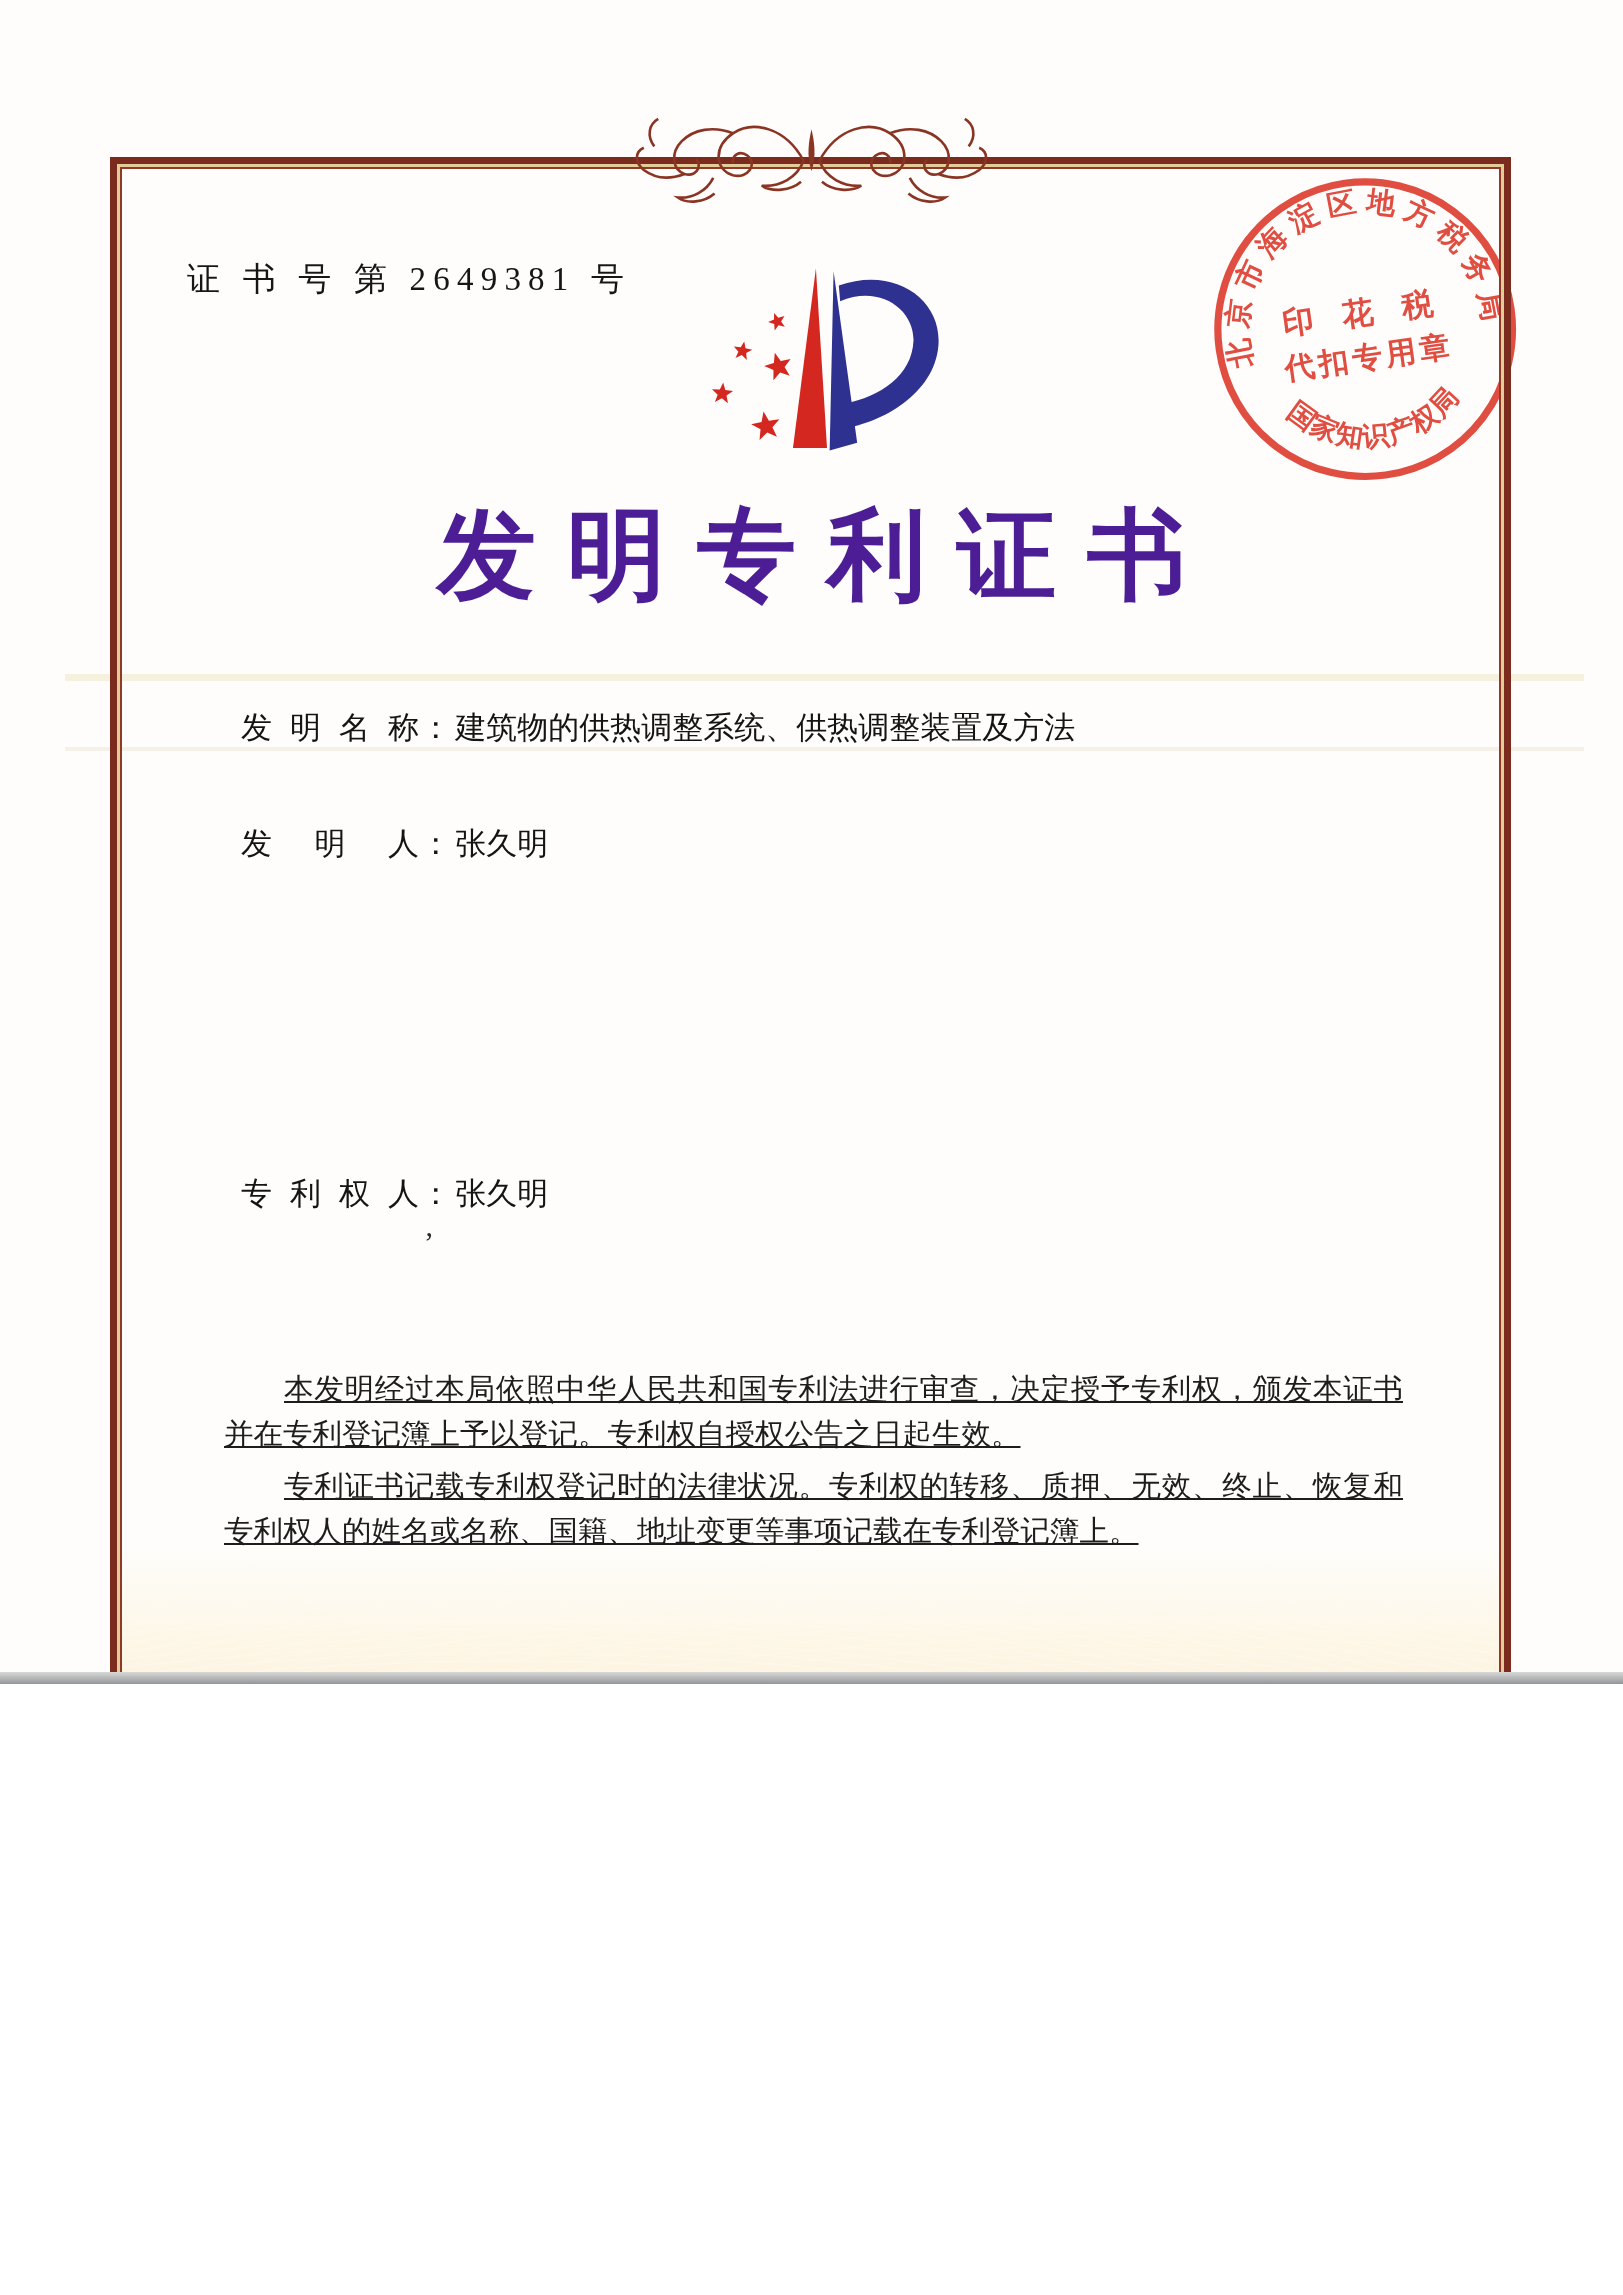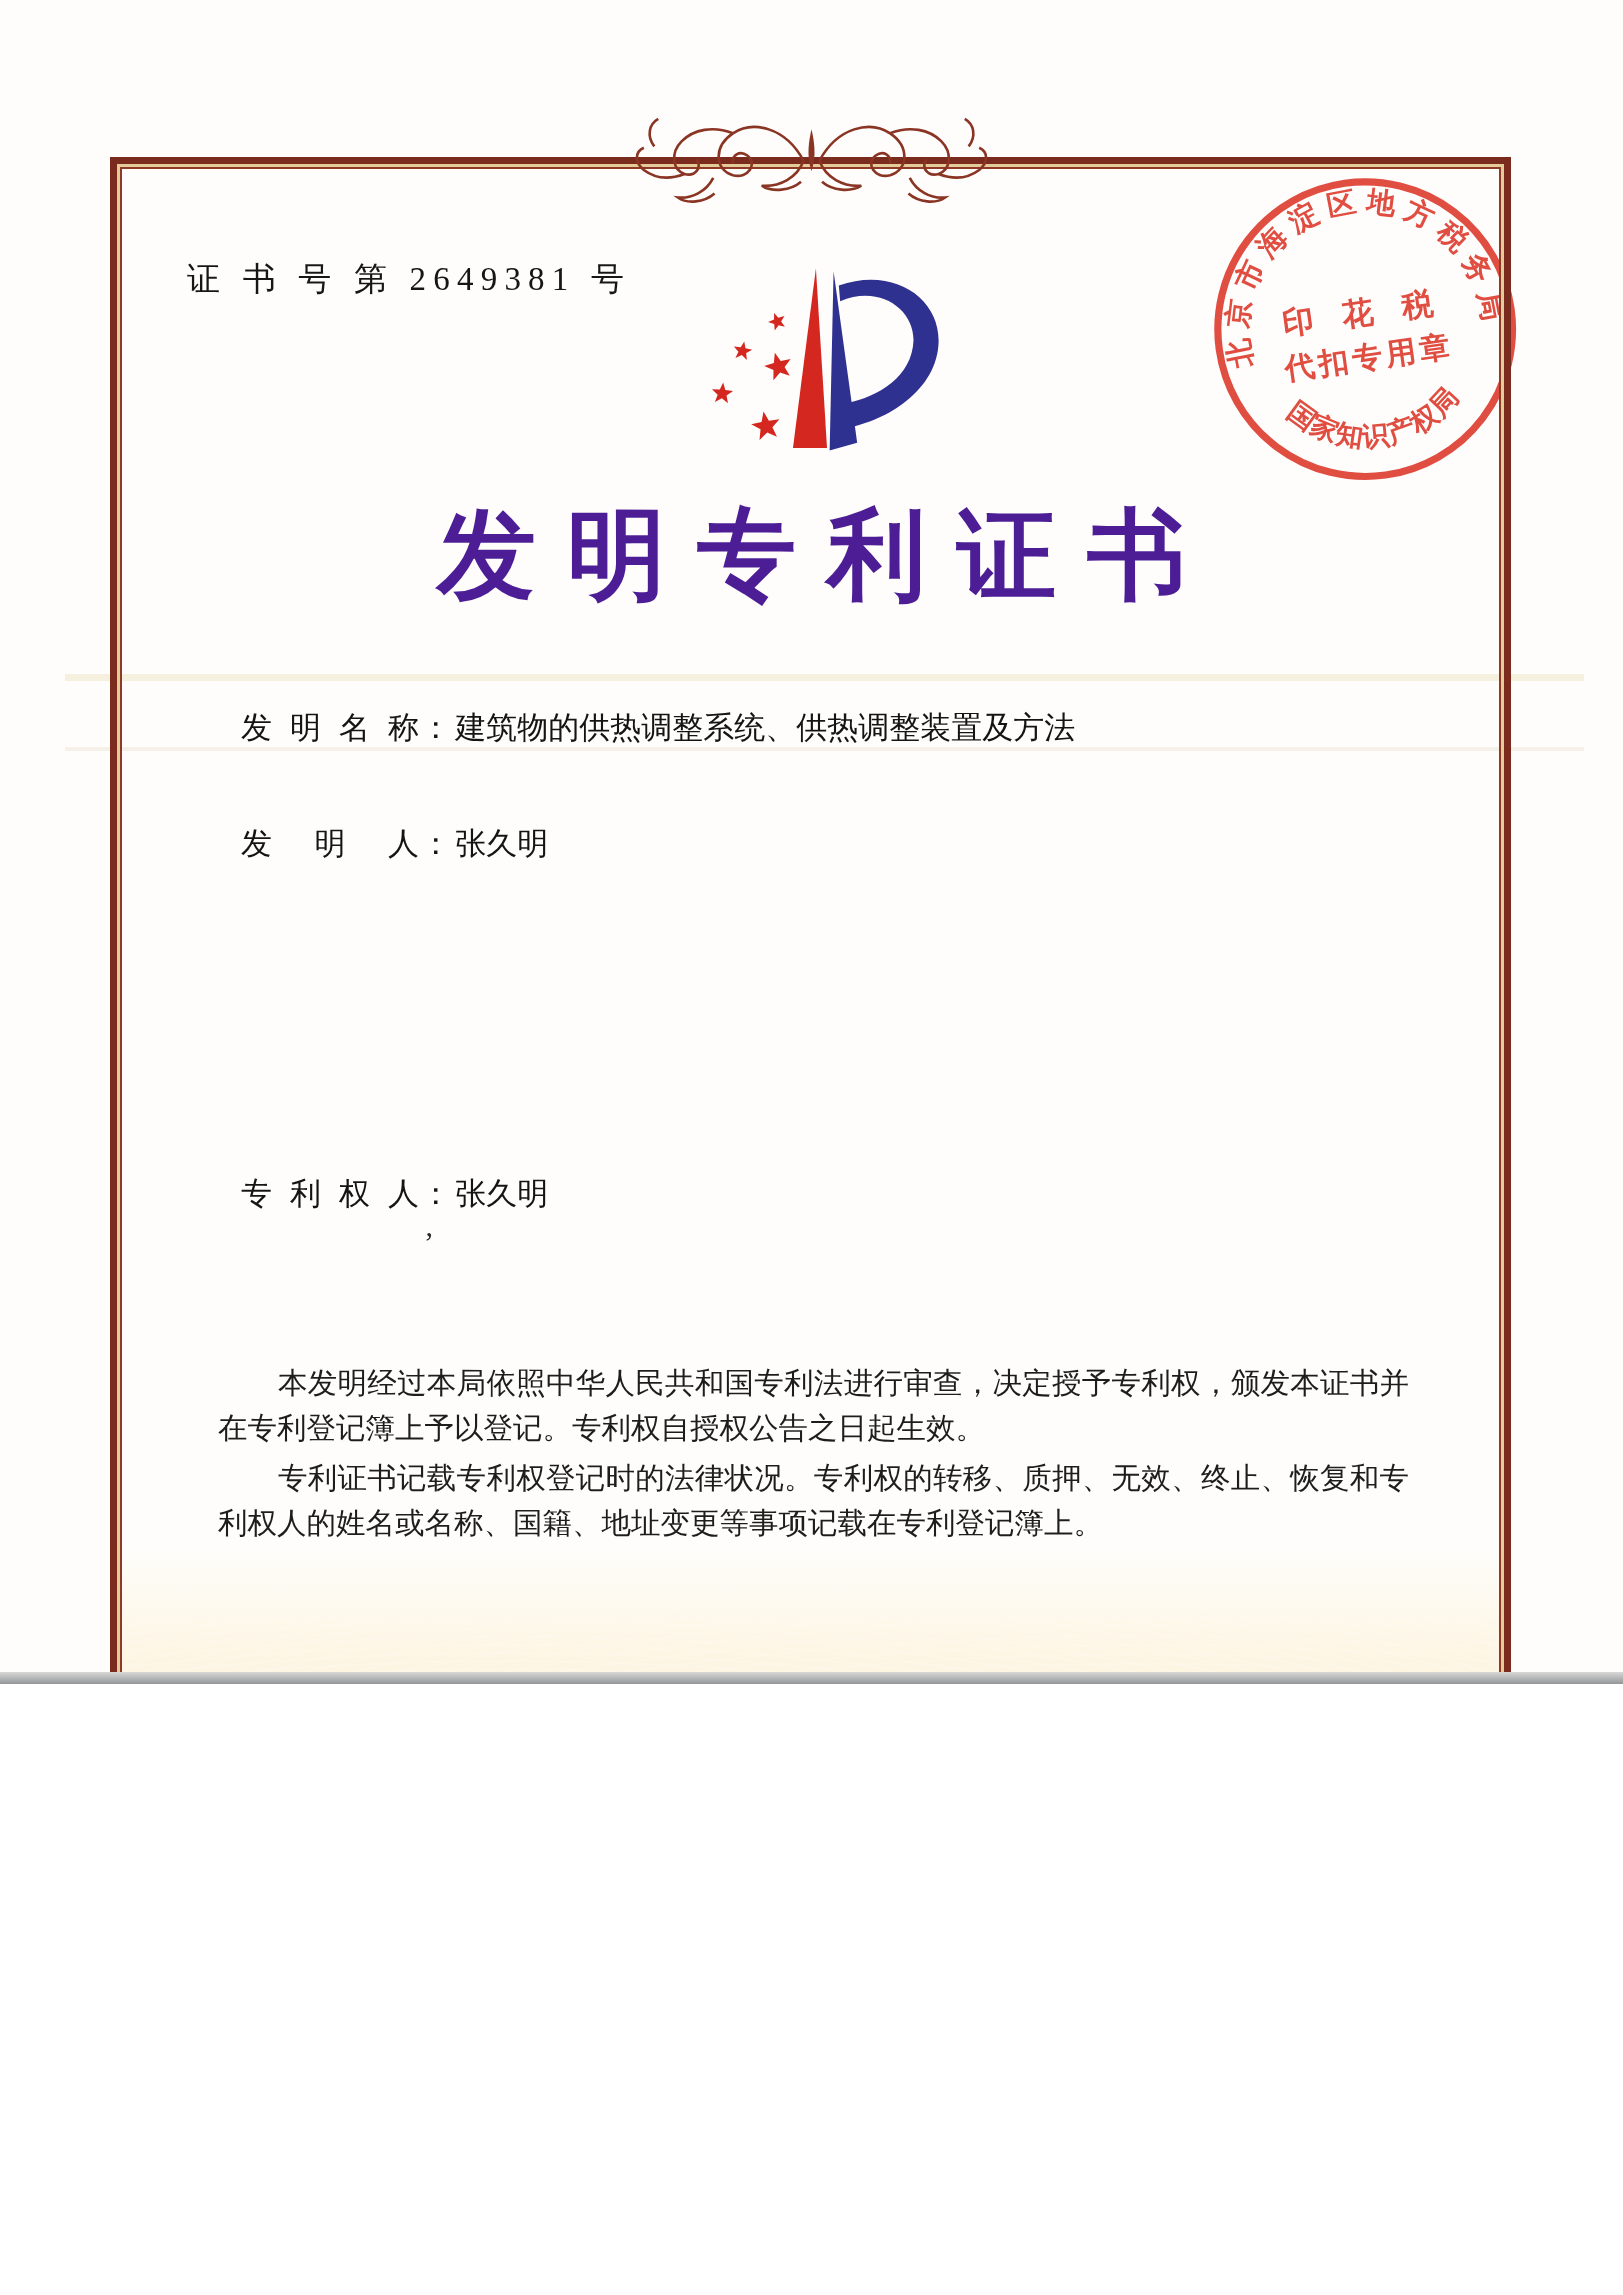--- a/index.html
+++ b/index.html
@@ -44,21 +44,21 @@
   .title{position:absolute;left:50%;top:490px;transform:translateX(-50%);
       white-space:nowrap;font-size:99px;font-weight:700;letter-spacing:31px;text-indent:31px;color:#4c1d95;}
   
   .row{position:absolute;left:241px;font-size:31px;white-space:nowrap;color:#141414;}
   .rl{display:inline-block;width:178px;text-align:justify;text-align-last:justify;vertical-align:bottom;}
   .colon{display:inline-block;margin:0 3.9px 0 1.3px;}
   .stray{position:absolute;left:424px;top:1225px;font-size:30px;color:#2a2a2a;}
   
   .body-text{position:absolute;left:217px;top:1360px;width:1193px;
       font-size:29.5px;line-height:45px;text-align:justify;color:#1d1d1d;}
-  .body-text p{margin:1px;text-indent:60px;}
+  .body-text p{margin:7px;text-indent:60px;text-decoration:underline;}
   .body-text p + p{margin-top:5.2px;}
   
   .barcode{position:absolute;left:206px;top:1761px;width:236px;height:31px;
       background-image:
         repeating-linear-gradient(90deg,#121212 0 1.3px,transparent 1.3px 3.3px,#121212 3.3px 5.9px,transparent 5.9px 7.2px,#121212 7.2px 7.9px,transparent 7.9px 11px),
         repeating-linear-gradient(90deg,transparent 0 15px,#121212 15px 17px,transparent 17px 20px);}
   .director-title{position:absolute;left:221px;top:1894px;font-size:33px;letter-spacing:10.5px;color:#241c15;}
   .director-name{position:absolute;left:221px;top:1958px;font-size:33px;letter-spacing:6.5px;color:#241c15;}
   .signature{position:absolute;left:419px;top:1824px;}
   .issue-date{position:absolute;left:987px;top:1995px;font-size:32px;letter-spacing:2.6px;color:#181818;}

